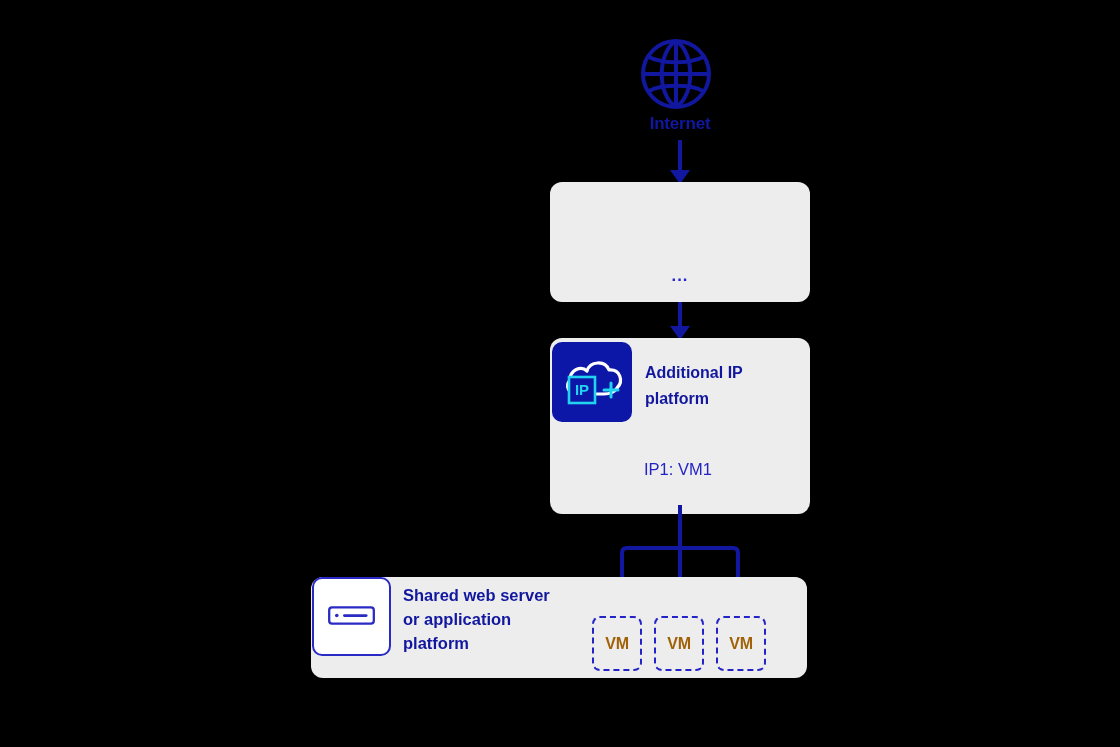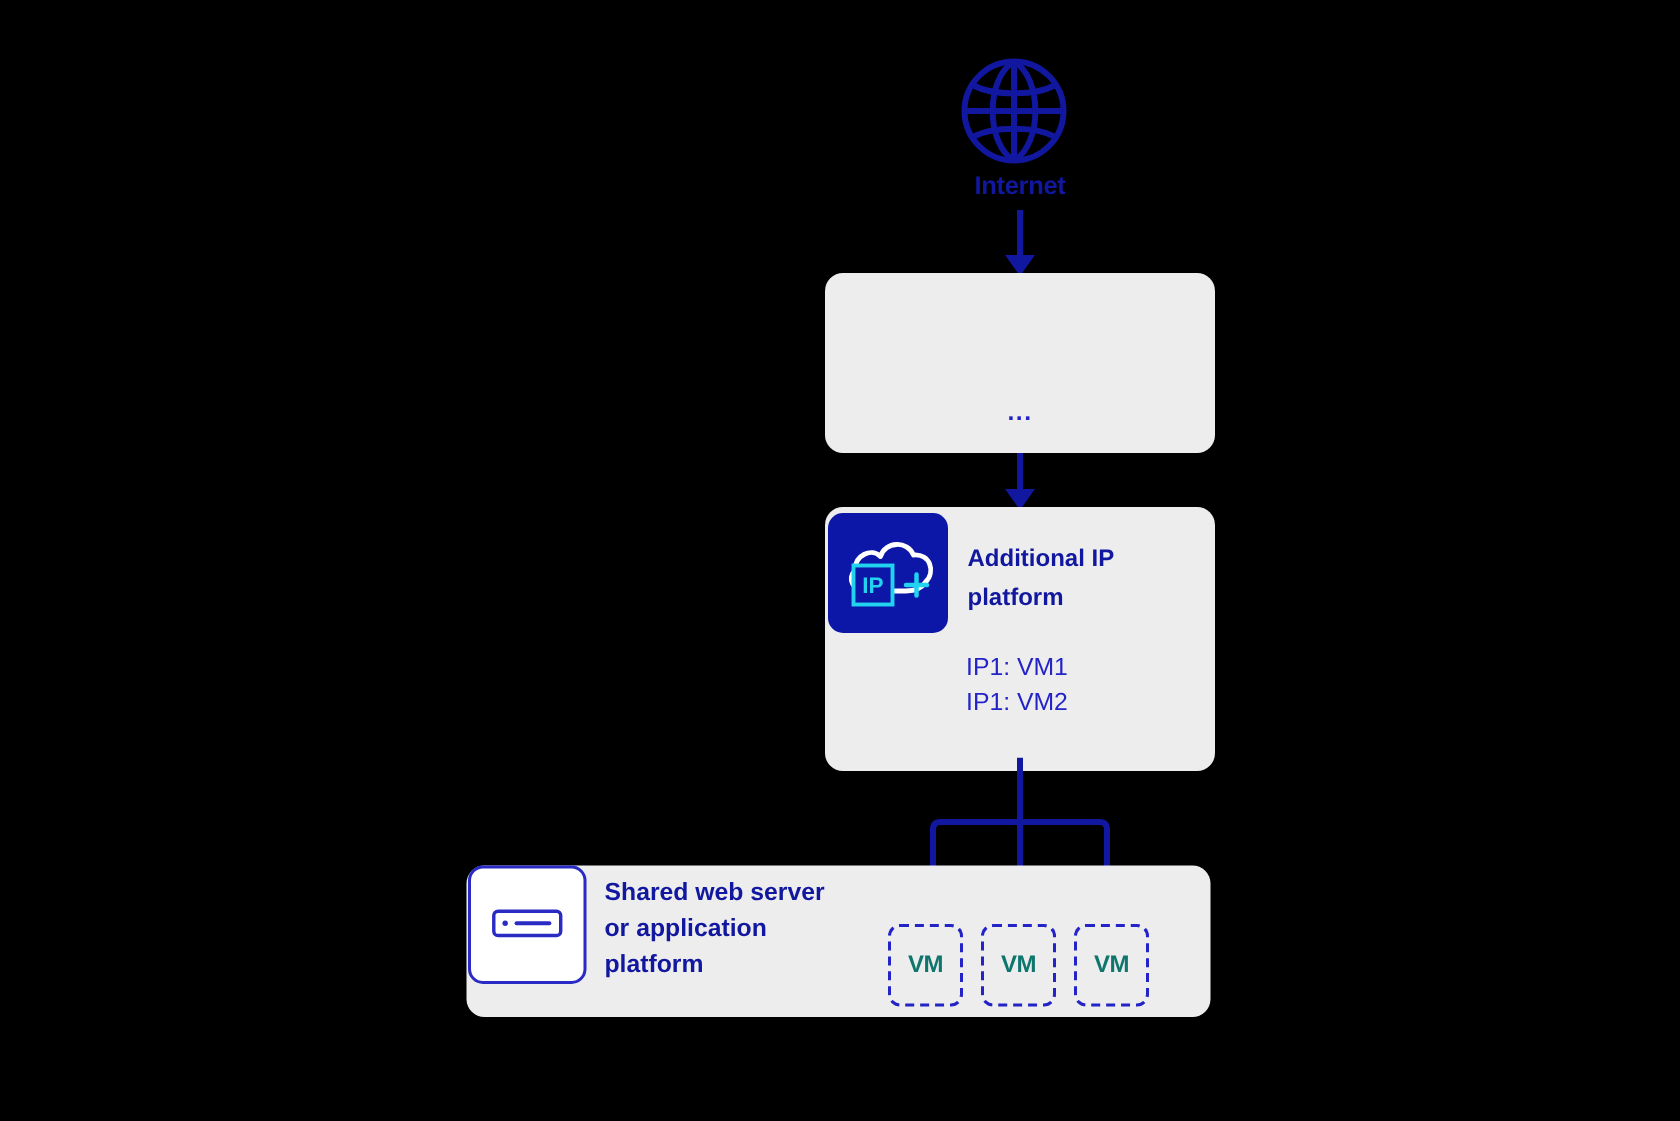--- a/index.html
+++ b/index.html
@@ -91,20 +91,21 @@
   #ip-mapping-list {
     position: absolute;
     left: 94px; top: 96px;
     width: 160px;
   }
   .ip-row {
     font-size: 16.5px;
     color: #2323C8;
     line-height: 23px;
     white-space: pre;
+    margin-top: 24px;
   }
 
   
   #branch-svg { left: 540px; top: 505px; width: 300px; height: 145px; }
 
   
   #platform-panel { left: 311px; top: 577px; width: 496px; height: 101px; }
   #server-icon-tile {
     position: absolute;
     left: 1px; top: 0px;
@@ -132,21 +133,21 @@
     border: 2px dashed #2323C8;
     border-radius: 8px;
     box-sizing: border-box;
     display: flex;
     align-items: center;
     justify-content: center;
   }
   .vm-label {
     font-size: 16px;
     font-weight: bold;
-    color: #0f766e;
+    color: #a16207;
     letter-spacing: -0.3px;
   }
   #vm-0 { left: 281px; top: 39px; }
   #vm-1 { left: 343px; top: 39px; }
   #vm-2 { left: 405px; top: 39px; }
 </style>
 </head>
 <body>
 
 <div id="canvas">
@@ -200,21 +201,20 @@
     </div>
 
     <div id="ip-panel-title">
       <span>Additional IP</span>
       <br>
       <span>platform</span>
     </div>
 
     <div id="ip-mapping-list">
       <div class="ip-row">IP1: VM1</div>
-      <div class="ip-row">IP1: VM2</div>
     </div>
   </div>
 
   <svg class="abs" id="branch-svg" viewBox="0 0 300 145">
     <g fill="none" stroke="#11179E" stroke-width="4" stroke-linecap="butt">
 
       <line x1="140" y1="0" x2="140" y2="105"></line>
 
       <path d="M82 105 L82 48 Q82 43 87 43 L193 43 Q198 43 198 48 L198 105"></path>
     </g>

